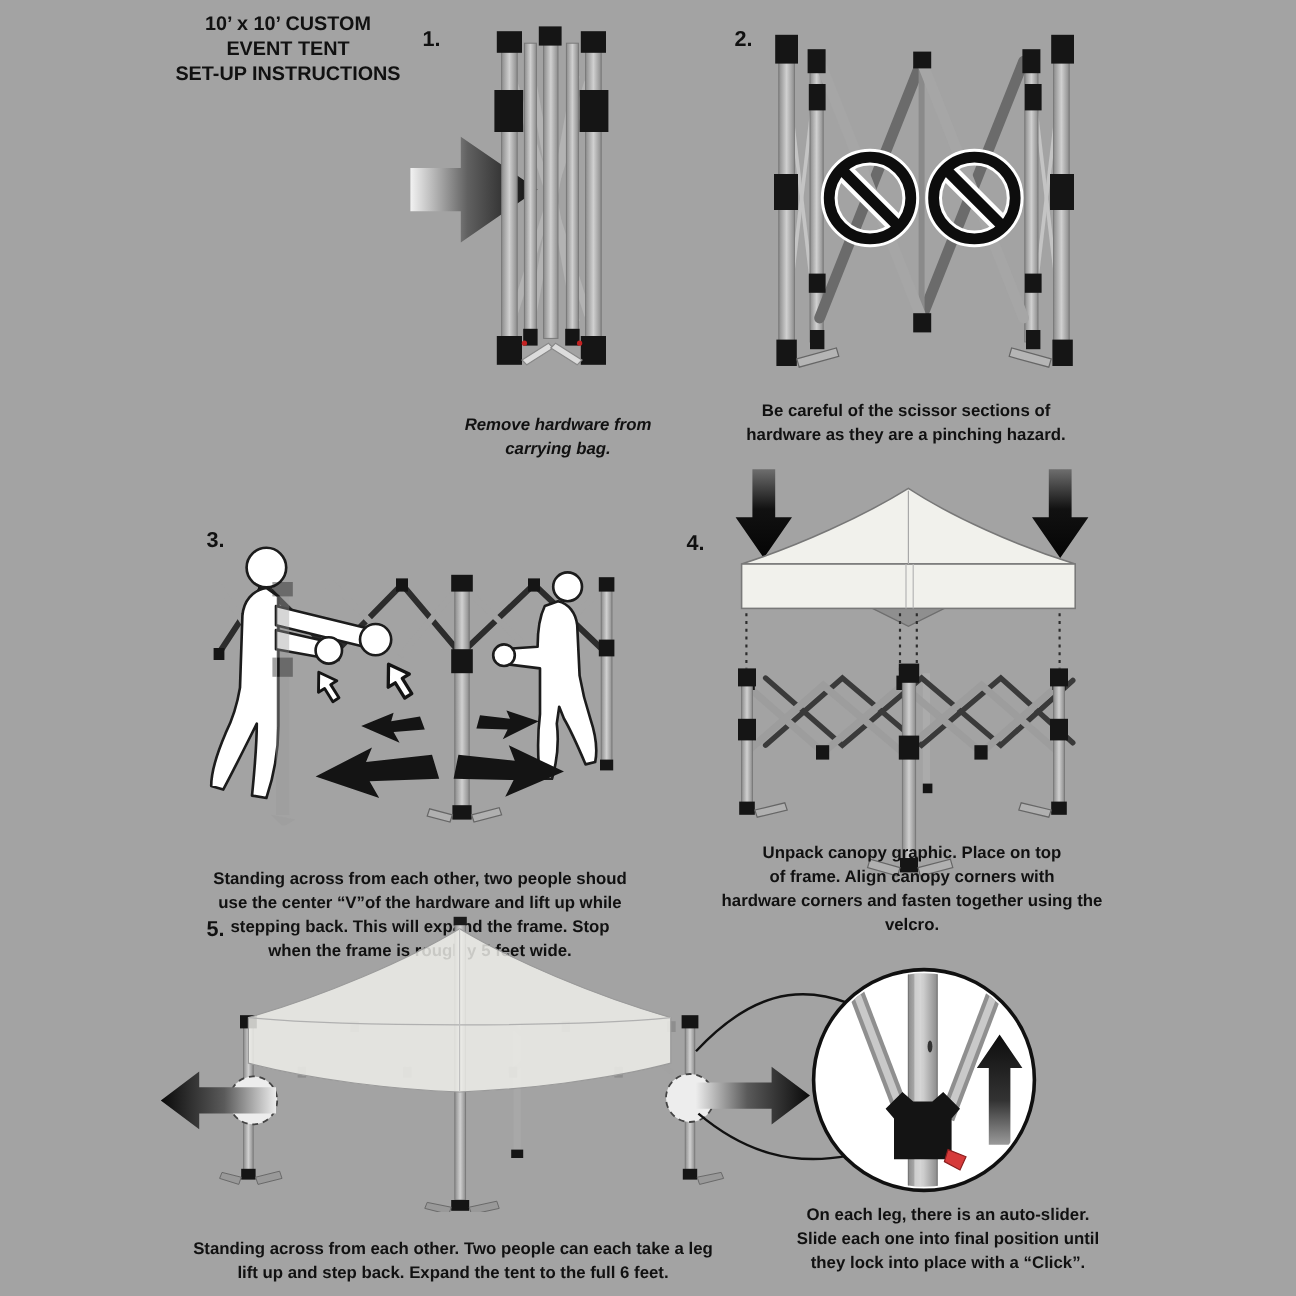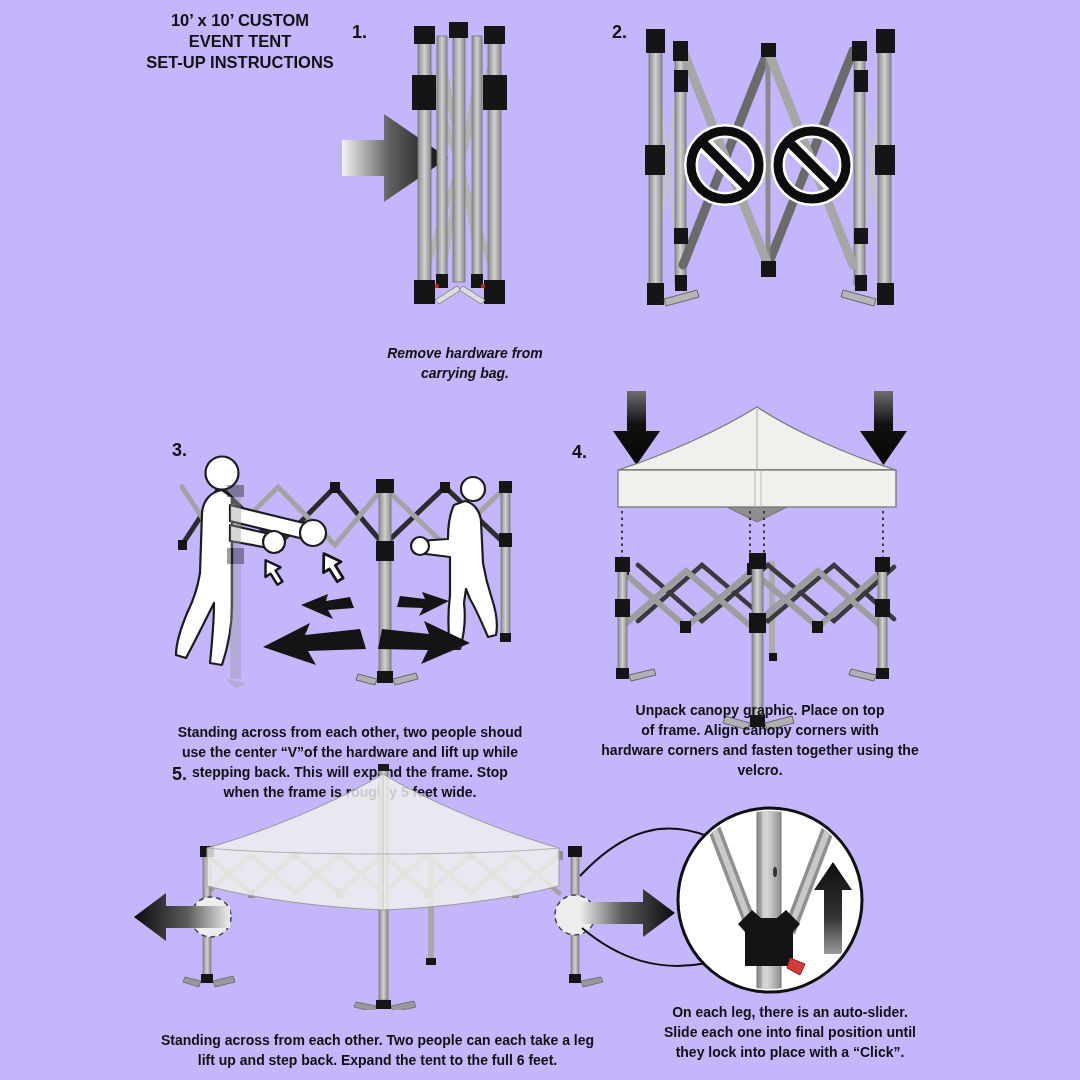--- a/index.html
+++ b/index.html
@@ -1,16 +1,16 @@
 <!DOCTYPE html>
 <html><head>
 <meta charset="utf-8">
 <style>
   html,body{margin:0;padding:0;background:#ffffff;}
-  .page{position:relative;width:1080px;height:1080px;background:#c4b5fd;overflow:hidden;
+  .page{position:relative;width:1080px;height:1080px;background:#a3a3a3;overflow:hidden;
         font-family:"Liberation Sans", sans-serif;color:#111;}
   .abs{position:absolute;}
   .title-line{font-weight:bold;font-size:16.5px;line-height:21px;text-align:center;}
   .subtitle{font-size:14.5px;line-height:18px;text-align:center;white-space:pre-line;margin-top:2px;}
   .step-num{font-weight:bold;font-size:18px;}
   .caption{font-weight:bold;font-size:14px;line-height:20px;text-align:center;white-space:pre-line;}
   svg{display:block;}
 </style>
 </head>
 <body>
@@ -121,20 +121,22 @@
       <circle cx="100" cy="150" r="34" fill="none" stroke="#0d0d0d" stroke-width="9"></circle>
       <line x1="77" y1="127" x2="123" y2="173" stroke="#0d0d0d" stroke-width="9"></line>
     </g>
     <g>
       <circle cx="187" cy="150" r="34" fill="none" stroke="#ffffff" stroke-width="14"></circle>
       <line x1="159" y1="122" x2="215" y2="178" stroke="#ffffff" stroke-width="16"></line>
       <circle cx="187" cy="150" r="34" fill="none" stroke="#0d0d0d" stroke-width="9"></circle>
       <line x1="164" y1="127" x2="210" y2="173" stroke="#0d0d0d" stroke-width="9"></line>
     </g>
   </svg>
+  <div class="abs caption" style="left:580px;top:332px;width:350px;">Be careful of the scissor sections of
+hardware as they are a pinching hazard.</div>
 
   <div class="abs step-num" style="left:172px;top:440px;">3.</div>
   <svg class="abs" style="left:170px;top:453px;" width="365" height="235" viewBox="0 0 365 235">
 
     <g fill="none" stroke-linecap="round">
       <polyline points="12,92 50,34 108,92 165,34 214,92 275,34 336,92" stroke="#2c2c2c" stroke-width="5"></polyline>
       <polyline points="12,34 50,92 108,34 165,92 214,34 275,92 336,34" stroke="#a3a3a3" stroke-width="5"></polyline>
     </g>
     <g fill="#151515">
       <rect x="45" y="29" width="10" height="11"></rect>

